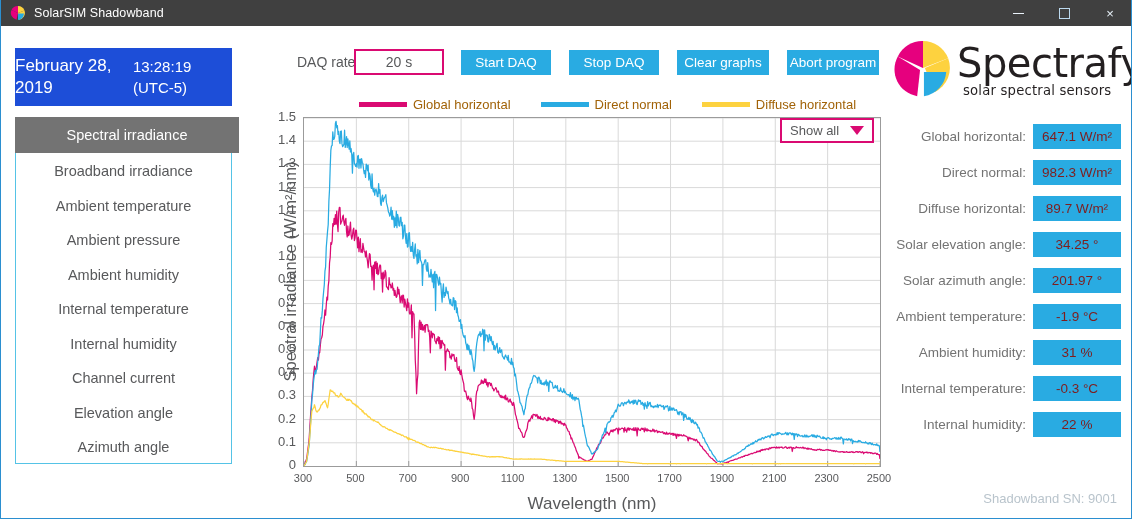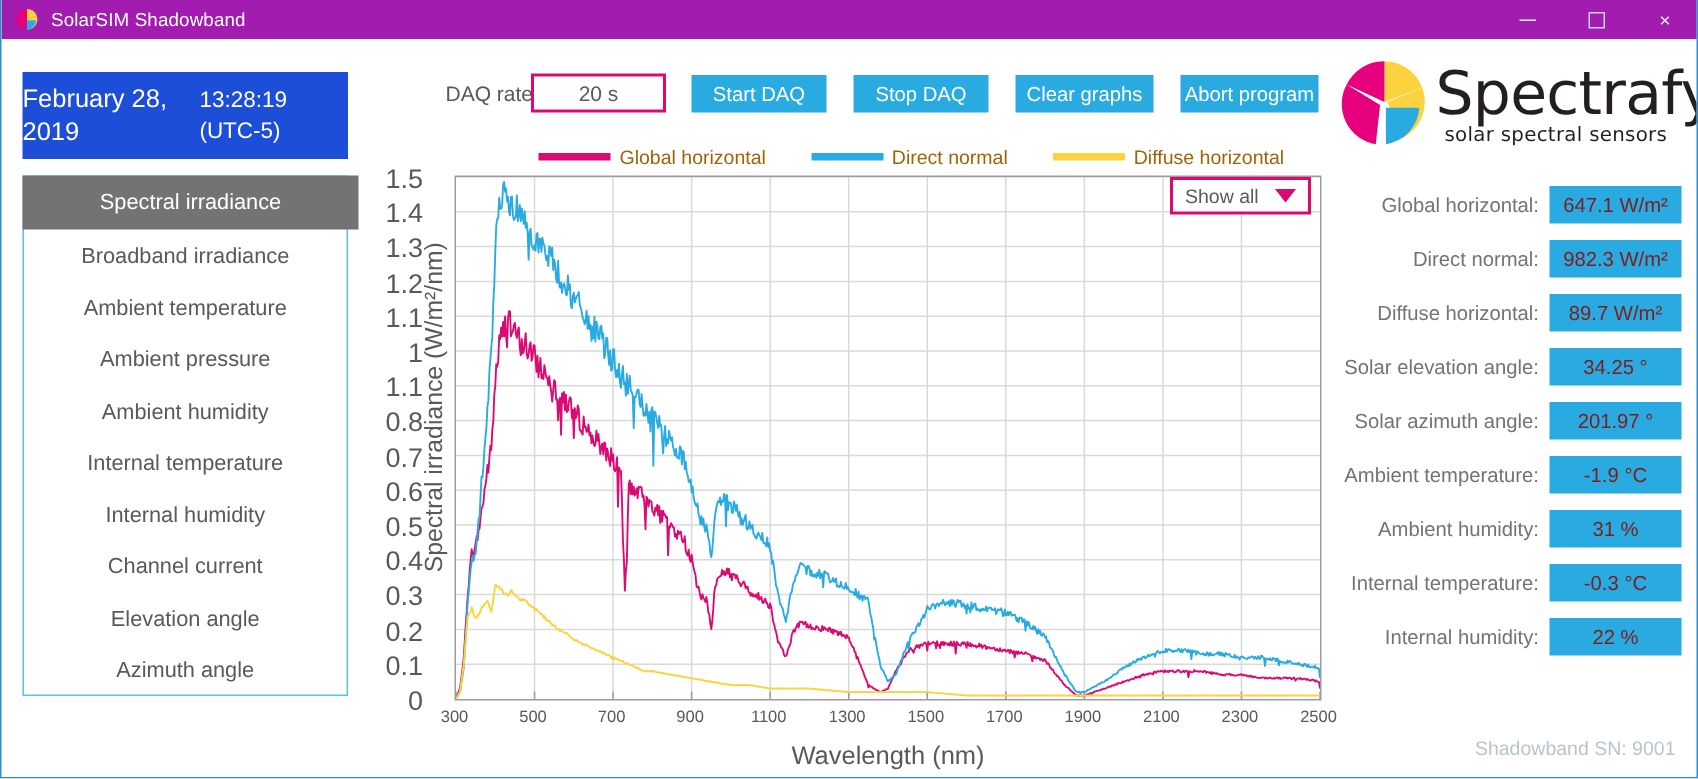--- a/index.html
+++ b/index.html
@@ -16,21 +16,21 @@
     background: #ffffff;
     border: 1px solid #2b8fd0;
     border-top: none;
     overflow: hidden;
   }
 
   
   #titlebar {
     position: absolute; left: 0; top: 0;
     width: 1132px; height: 26px;
-    background: #a21caf;
+    background: #404040;
     display: flex; align-items: center;
   }
   #title-logo {
     width: 16px; height: 16px; margin-left: 9px; margin-right: 8px;
     position: relative; flex: none;
   }
   #title-text {
     color: #ffffff; font-size: 12.5px; letter-spacing: .1px;
   }
   #wincontrols {
@@ -130,22 +130,22 @@
   #xlabel {
     position: absolute; left: 55px; top: 382px; width: 580px;
     text-align: center; font-size: 17px; color: #58595b;
   }
   #plot {
     position: absolute; left: 56px; top: 5px;
     width: 578px; height: 350px;
     border: 1px solid #9b9b9b; background: #ffffff;
   }
   .ytick {
-    position: absolute; right: 605px; width: 40px; text-align: right;
-    font-size: 18px; color: #58595b; transform: translateY(-8px);
+    position: absolute; right: 591px; width: 40px; text-align: right;
+    font-size: 13px; color: #58595b; transform: translateY(-8px);
   }
   .xtick {
     position: absolute; top: 360px; width: 50px; text-align: center;
     font-size: 11px; color: #58595b;
   }
   #dropdown {
     position: absolute; left: 533px; top: 6px;
     width: 94px; height: 25px;
     border: 2px solid #da0a72; background: #ffffff;
     display: flex; align-items: center; z-index: 5;

